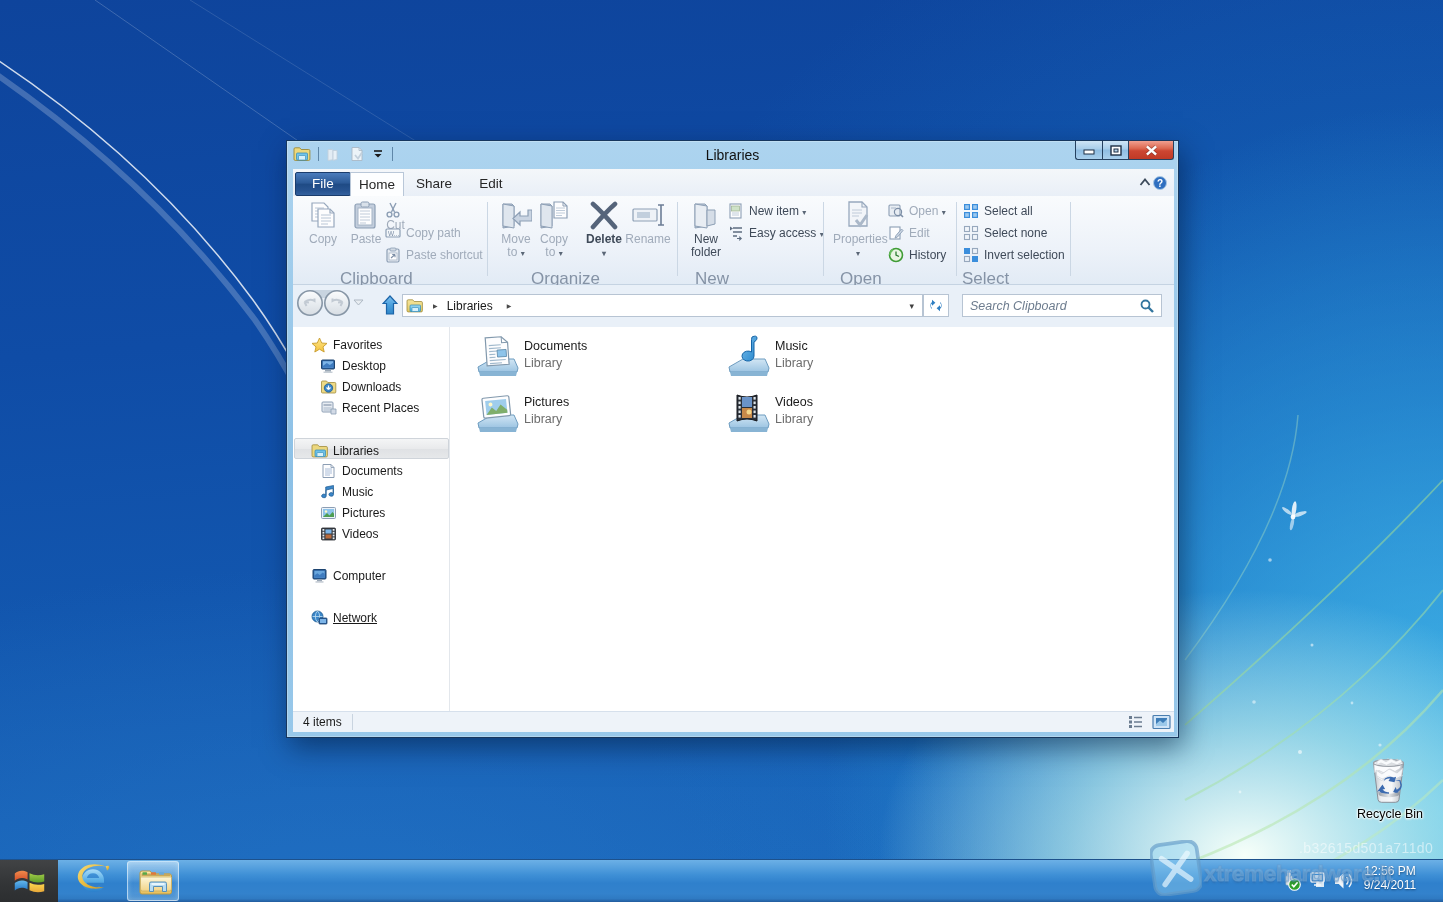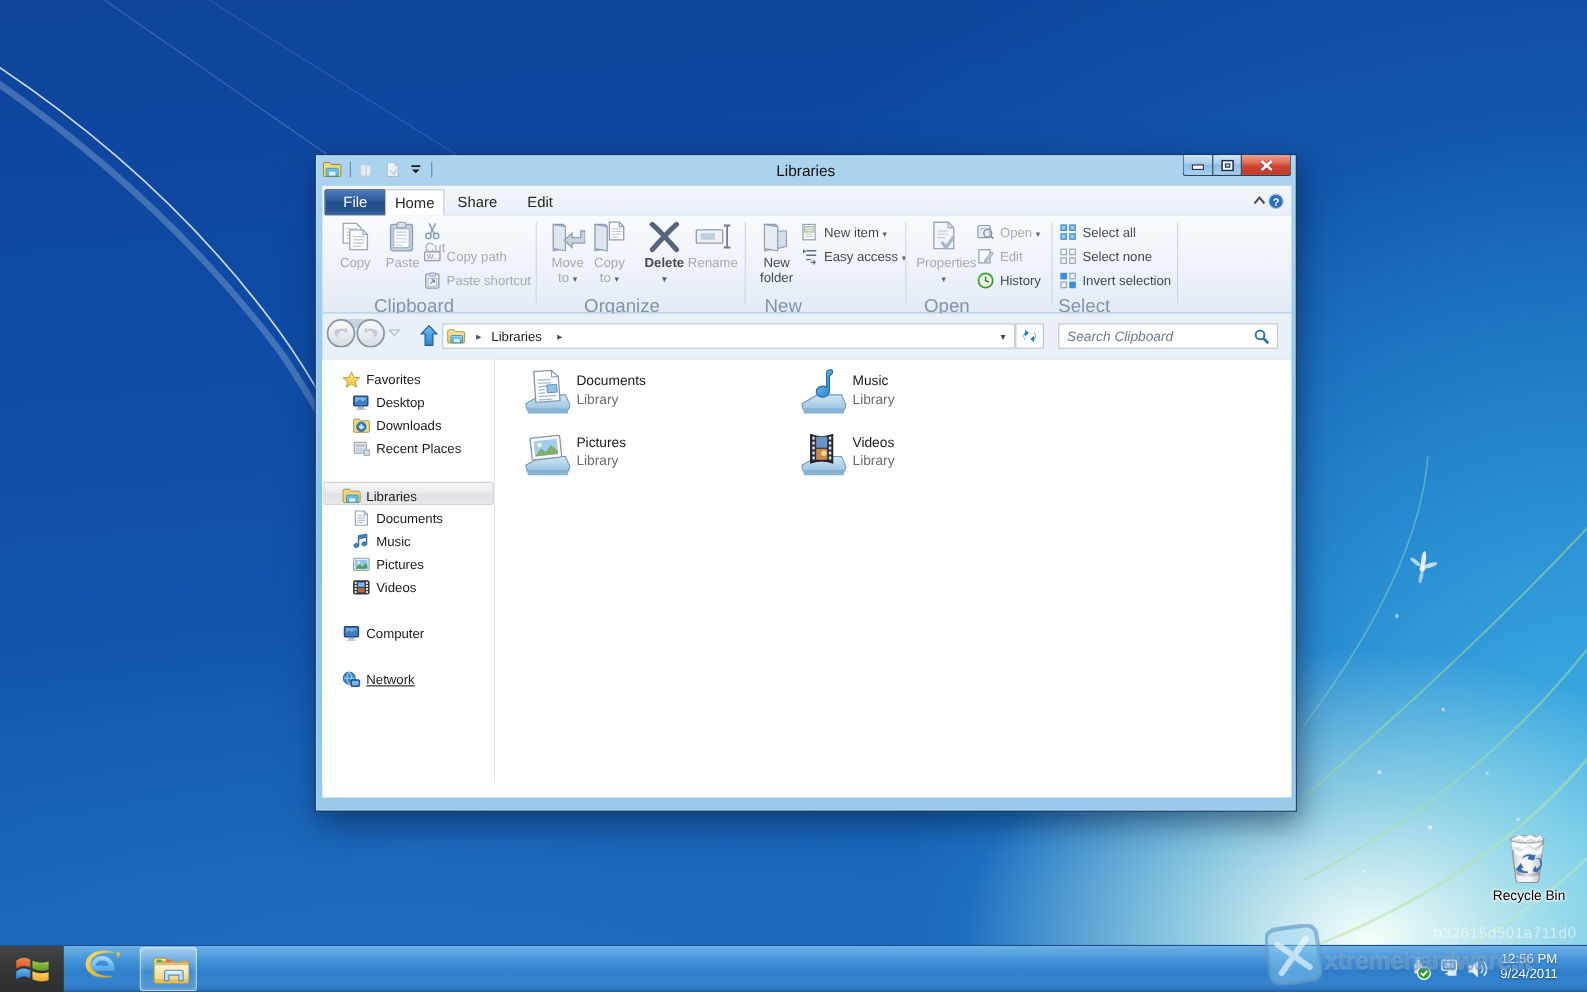--- a/index.html
+++ b/index.html
@@ -635,20 +635,37 @@
                   <stop offset="0" stop-color="#d2e6f4"></stop>
                   <stop offset="1" stop-color="#9cc4e2"></stop>
                 </linearGradient>
               </defs>
  </svg></span>
  <span class="libname">Videos</span>
           <span class="libsub">Library</span>
 </div>
 </div>
  </div>
+ <div id="statusbar">
+  <div style="position:absolute;left:10px;top:3px;font-size:12px;color:#1a1a1a;">4 items</div>
+  <div style="position:absolute;left:59px;top:2px;width:1px;height:16px;background:#c9d4e0;"></div>
+  <div id="viewbtns"><svg width="46" height="16" viewBox="0 0 46 16">
+<g fill="#6b7c90">
+            <rect x="2" y="2" width="3" height="3"></rect>
+            <rect x="2" y="6.5" width="3" height="3"></rect>
+            <rect x="2" y="11" width="3" height="3"></rect>
+          </g>
+<g stroke="#6b7c90" stroke-width="1.4">
+            <path d="M7 3.5 h8 M7 8 h8 M7 12.5 h8"></path>
+          </g>
+<rect x="26" y="1.5" width="17" height="13" rx="1" fill="#cfe4f7" stroke="#4a7eb0" stroke-width="1.2"></rect>
+<rect x="29" y="4" width="11" height="8" fill="#3c7cb8"></rect>
+          <path d="M29 10 l4 -3.5 3 2.5 4 -3.8 v6.8 h-11 z" fill="#9cc9ea"></path>
+</svg></div>
+ </div>
 </div>
 
 <div id="taskbar" class="abs" style="left:0;top:859px;width:1443px;height:43px;background:linear-gradient(180deg,#6cb0e6 0%,#3f90d6 35%,#2f80cc 55%,#3382cc 80%,#2f7ac2 92%,#225c9e 100%);border-top:1px solid #1d518c;box-sizing:border-box;"></div>
 <div id="startarea" class="abs" style="left:0;top:860px;width:58px;height:42px;background:linear-gradient(180deg,#414345 0%,#333537 55%,#2c2e30 100%);"></div>
 
 <div class="abs" style="left:14px;top:866px;width:31px;height:28px;">
 <svg width="31" height="28" viewBox="0 0 40 34">
 <defs>
 <linearGradient id="fr" x1="0" y1="0" x2="0" y2="1">
           <stop offset="0" stop-color="#f08a4b"></stop>

